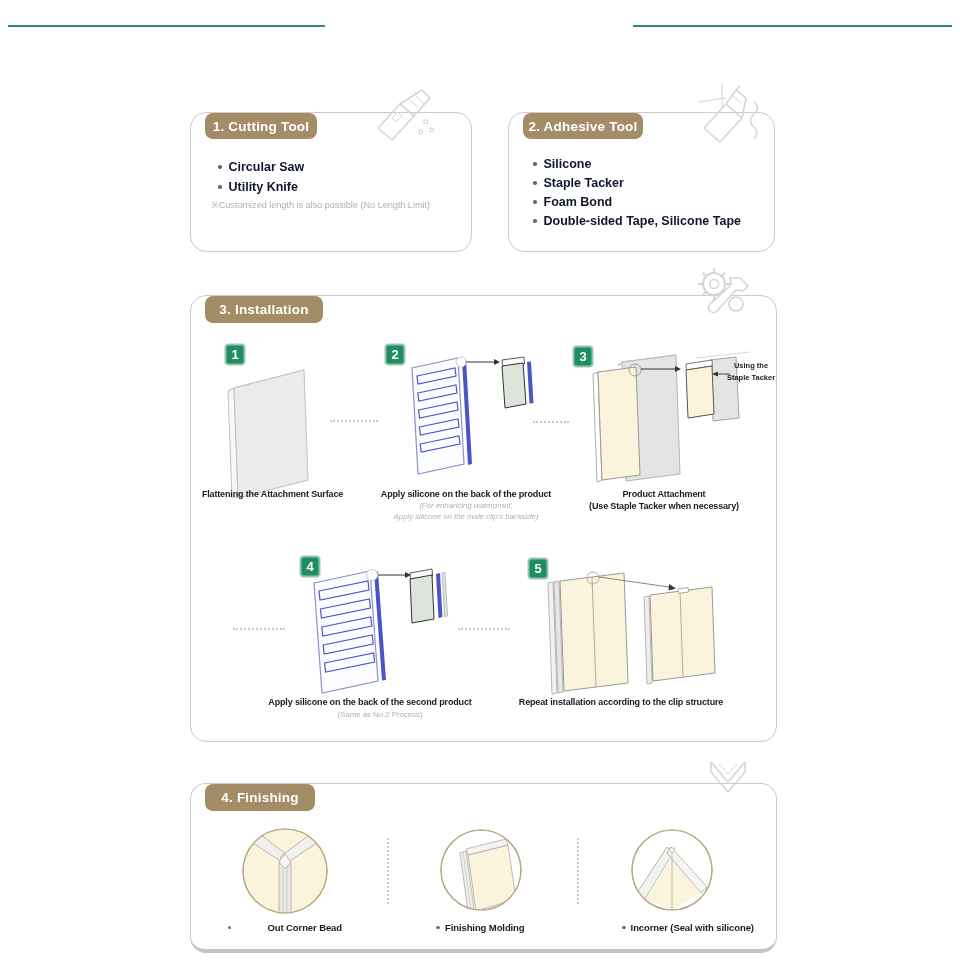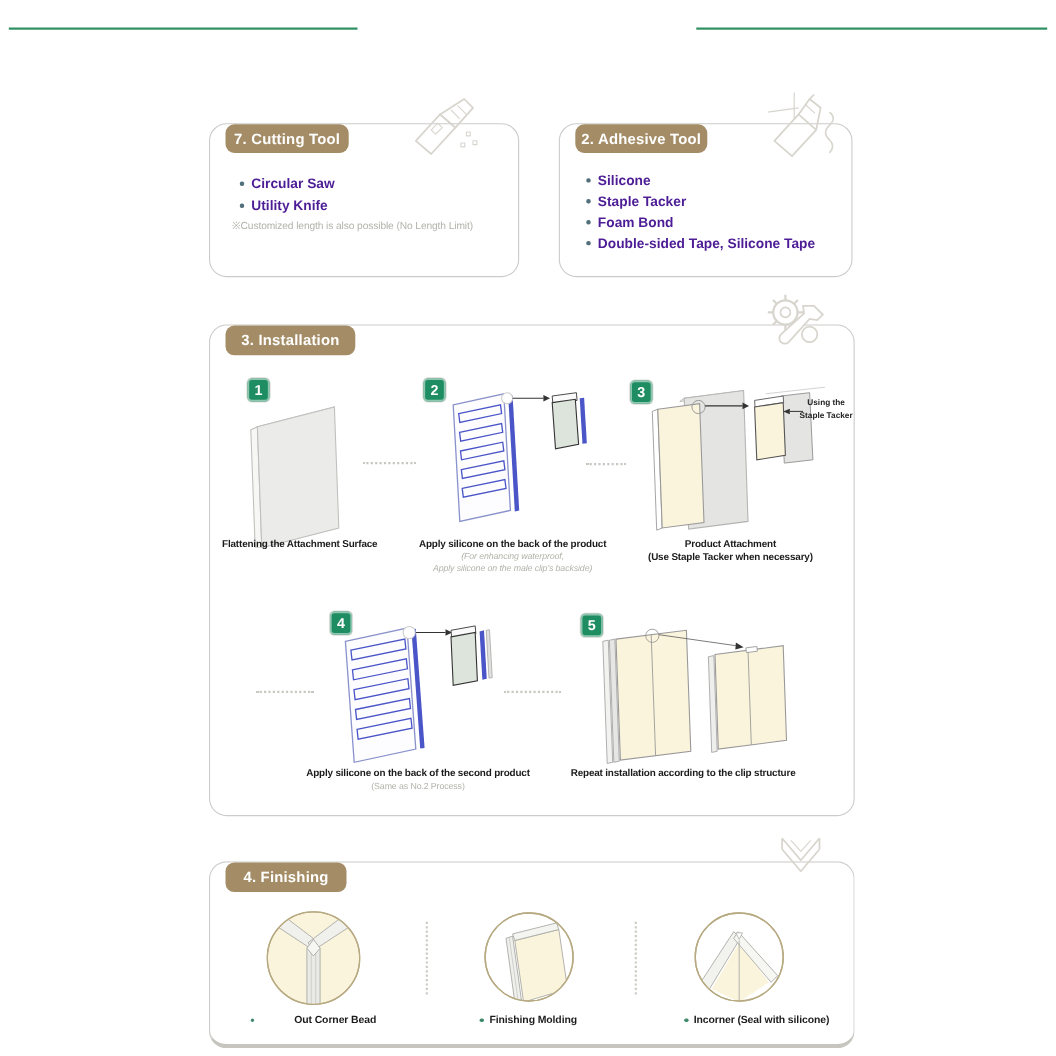--- a/index.html
+++ b/index.html
@@ -26,39 +26,39 @@
     display:flex;align-items:center;justify-content:center;letter-spacing:.2px;}
   .badge-cutting{left:205px;top:113px;width:112px;height:26px;}
   .badge-adhesive{left:523px;top:113px;width:120px;height:26px;}
   .badge-install{left:205px;top:296px;width:118px;height:27px;}
   .badge-finish{left:205px;top:784px;width:110px;height:27px;}
 
   
   .tool-list{display:flex;flex-direction:column;}
   .list-cutting{left:218px;top:160px;gap:6px;}
   .list-adhesive{left:533px;top:157px;gap:5px;}
-  .tool-item{display:flex;align-items:center;gap:7px;font-size:12.5px;font-weight:bold;color:#4c1d95;}
+  .tool-item{display:flex;align-items:center;gap:7px;font-size:12.5px;font-weight:bold;color:#0f172a;}
   .dot{width:3.5px;height:3.5px;border-radius:50%;background:#51707c;flex:0 0 auto;}
   .tool-note{left:211px;top:198px;font-size:9.3px;color:#b3b3ab;letter-spacing:-0.1px;}
 
   
   .step-badge{width:20px;height:21px;background:#1f8d62;border-radius:4px;color:#fff;font-weight:bold;font-size:13px;
     display:flex;align-items:center;justify-content:center;
     box-shadow:inset 0 0 0 1.5px rgba(255,255,255,.5), 0 0 0 1px #dcdcda;}
   .sb1{left:225px;top:344px;} .sb2{left:385px;top:344px;} .sb3{left:573px;top:346px;}
   .sb4{left:300px;top:556px;} .sb5{left:528px;top:558px;}
 
   
   .caption{font-size:9px;font-weight:bold;color:#1b1b1b;text-align:center;line-height:1.3;letter-spacing:-0.15px;}
   .subcap{font-size:8px;color:#b3b3ab;text-align:center;line-height:1.35;letter-spacing:-0.1px;}
   .cap1{left:195px;top:489px;width:155px;}
   .cap2{left:370px;top:489px;width:192px;}
   .subcap2{left:370px;top:501px;width:192px;font-style:italic;}
   .cap3{left:563px;top:489px;width:202px;}
-  .cap4{left:268px;top:697px;width:224px;}
+  .cap4{left:258px;top:697px;width:224px;}
   .subcap4{left:268px;top:710px;width:224px;}
   .cap5{left:510px;top:697px;width:222px;}
   .note3{left:723px;top:360px;width:56px;font-size:7.5px;font-weight:bold;color:#222;text-align:center;line-height:1.6;}
 
   
   .dots{border-top:2px dotted #c8c8c2;height:0;}
   .dots-a{left:330px;top:420px;width:48px;}
   .dots-b{left:533px;top:421px;width:36px;}
   .dots-c{left:233px;top:628px;width:52px;}
   .dots-d{left:458px;top:628px;width:52px;}
@@ -82,21 +82,21 @@
 </style>
 </head>
 <body>
 
 <div class="page">
 
   <div class="abs hline hline-left"></div>
   <div class="abs hline hline-right"></div>
 
   <div class="abs panel-box box-cutting"></div>
-  <div class="abs tan-badge badge-cutting">7. Cutting Tool</div>
+  <div class="abs tan-badge badge-cutting">1. Cutting Tool</div>
   <div class="abs tool-list list-cutting">
     <div class="tool-item">
       <span class="dot"></span>
       <span>Circular Saw</span>
     </div>
     <div class="tool-item">
       <span class="dot"></span>
       <span>Utility Knife</span>
     </div>
   </div>

